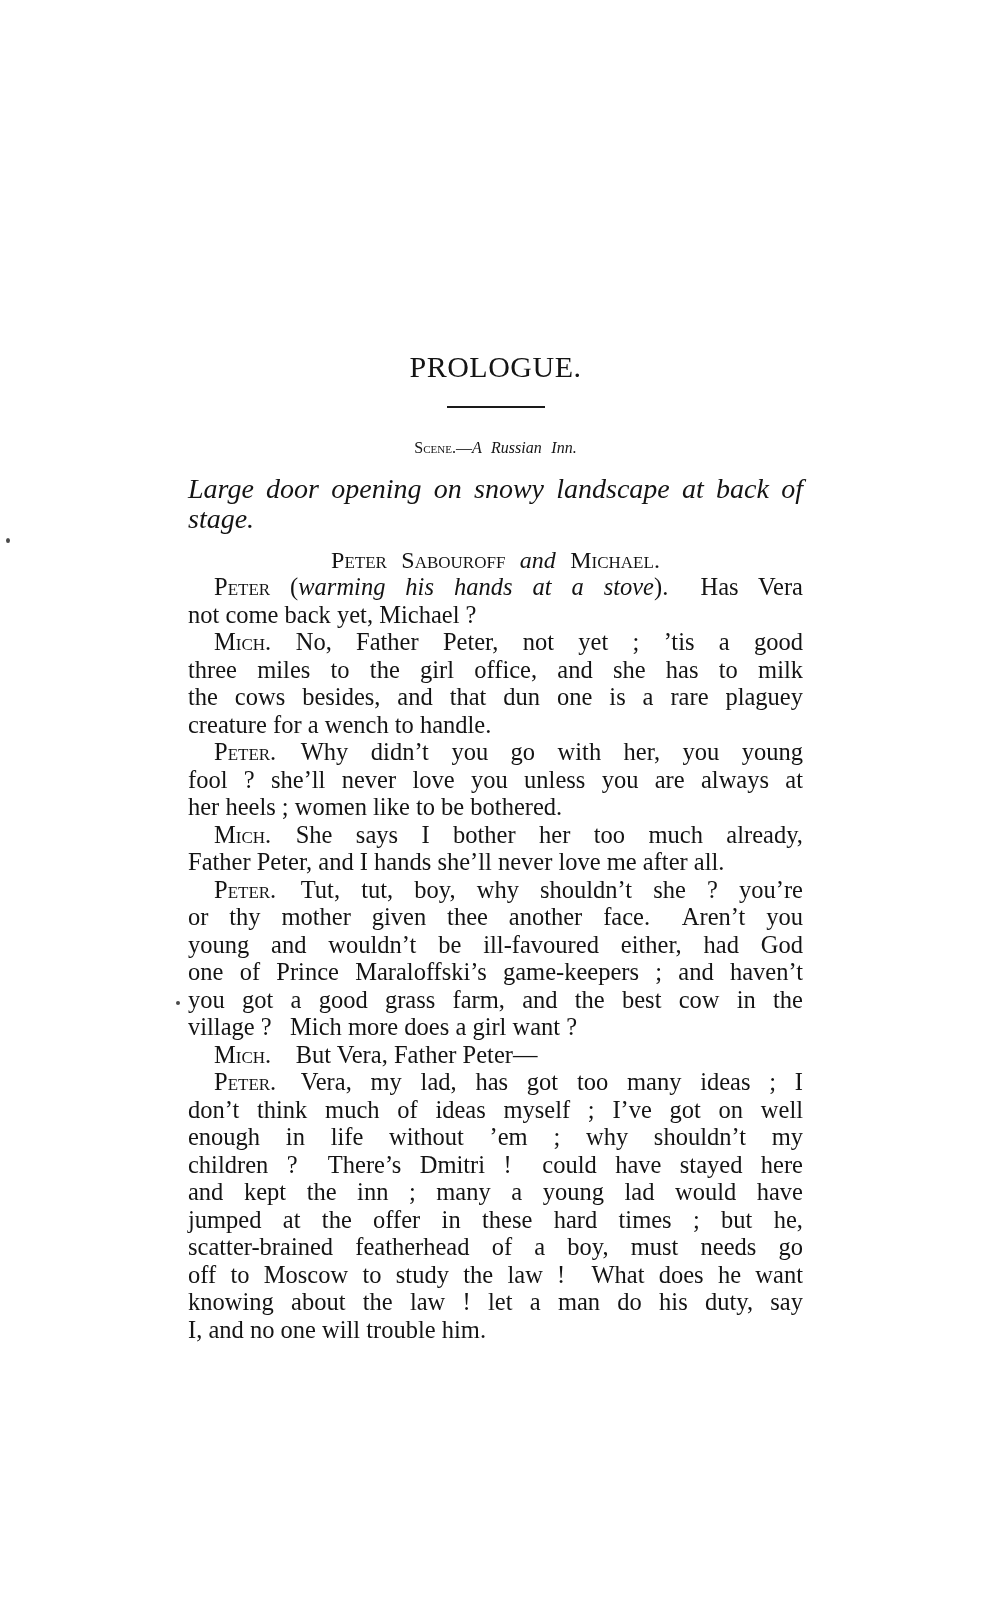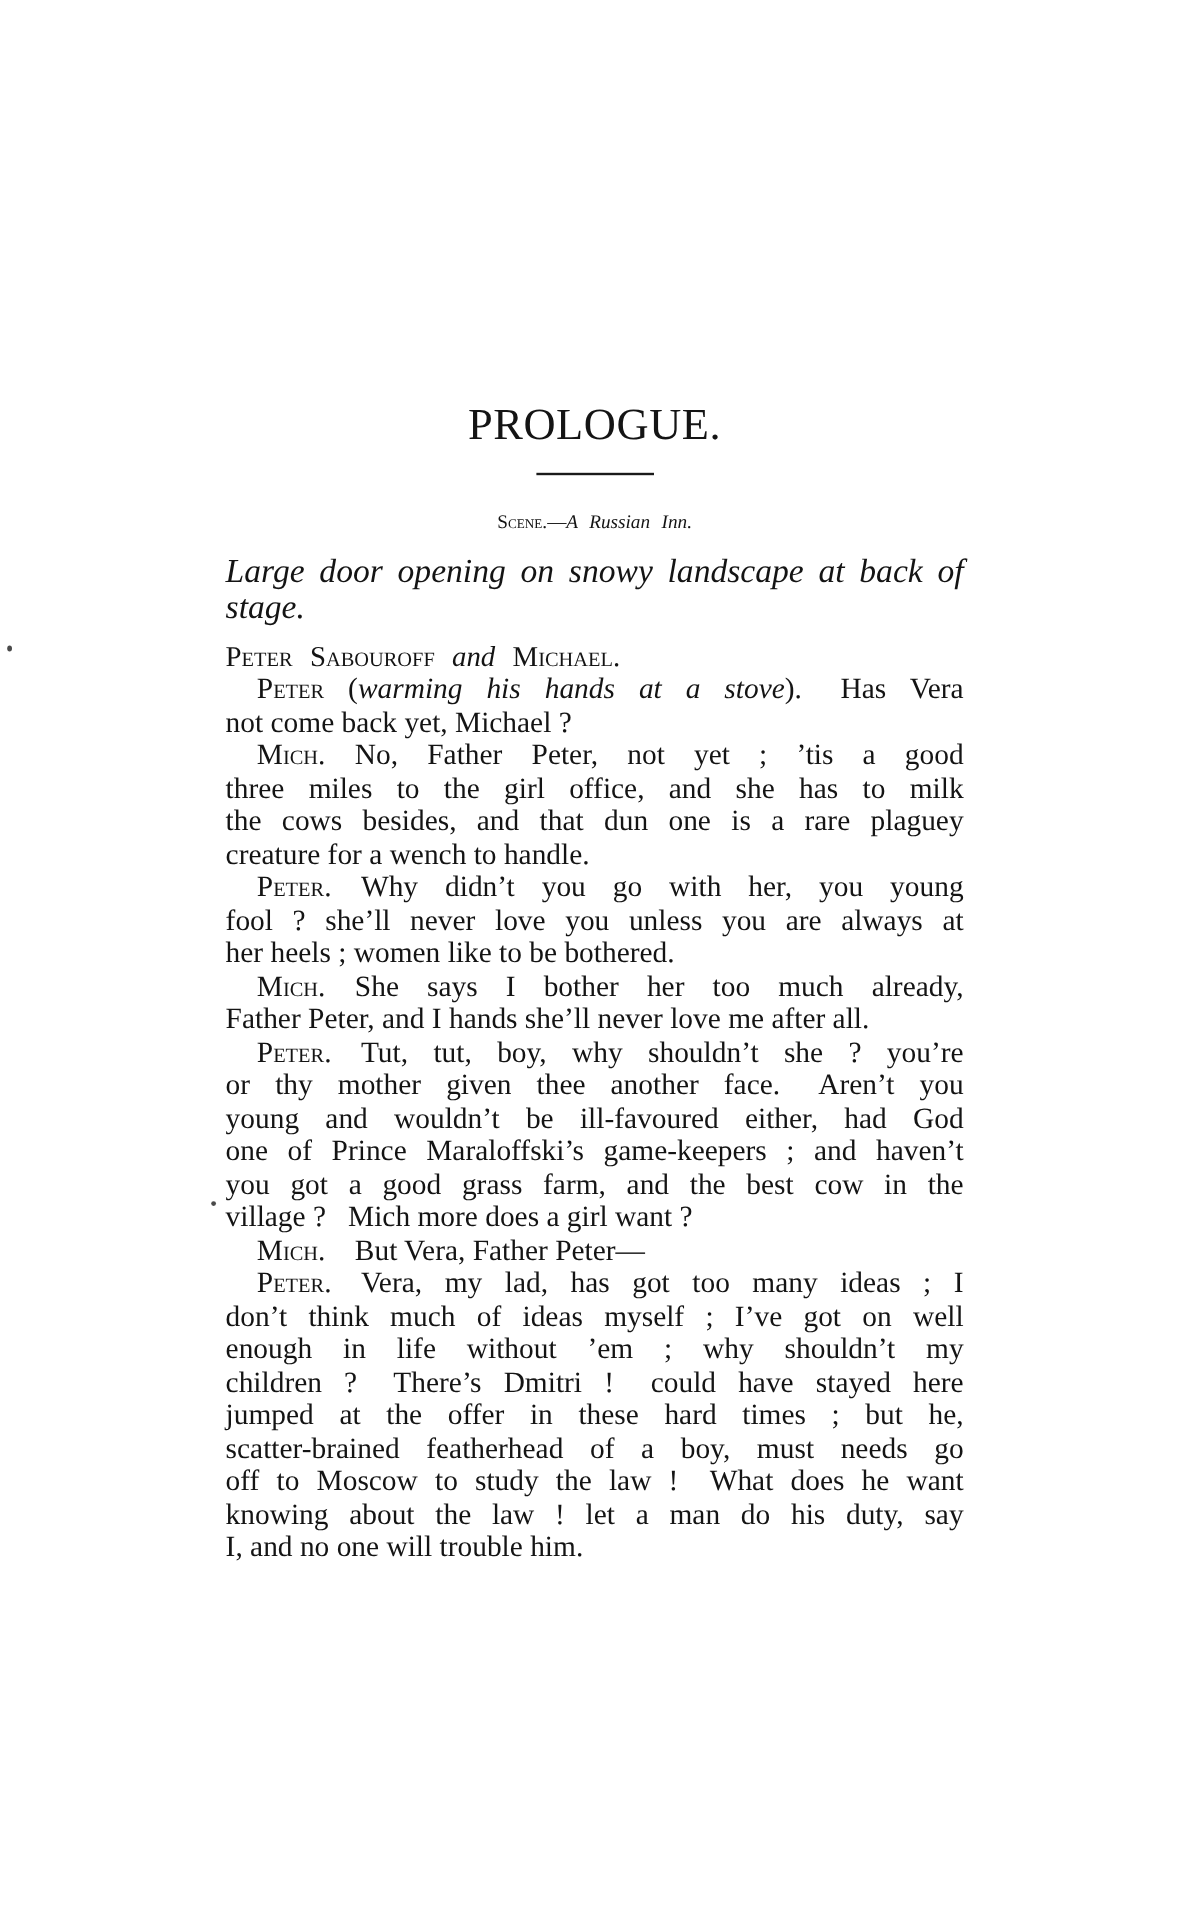--- a/index.html
+++ b/index.html
@@ -17,22 +17,22 @@
     color: #141414;
   }
   .text-block {
     position: absolute;
     left: 188px;
     top: 0;
     width: 615px;
     padding-top: 340px;
   }
   .title {
-    margin: 0;
-    font-size: 37px;
+    margin: 12px;
+    font-size: 30px;
     line-height: 30px;
     font-weight: normal;
     text-align: center;
     letter-spacing: 0.5px;
   }
   .rule {
     width: 98px;
     height: 2px;
     background: #1a1a1a;
     margin: 24px auto 0;
@@ -49,20 +49,21 @@
     font-size: 28px;
     line-height: 30px;
     font-style: italic;
     text-align: justify;
     text-align-last: justify;
   }
   .cast {
     margin: 13px 0 0;
     font-size: 24px;
     line-height: 26px;
+    text-align: center;
     word-spacing: 0.35em;
   }
   .dialogue {
     font-size: 24.5px;
   }
   .line {
     line-height: 27.5px;
     text-align: justify;
     text-align-last: justify;
   }
@@ -125,20 +126,21 @@
       <div class="line">one of Prince Maraloffski’s game-keepers ; and haven’t</div>
       <div class="line">you got a good grass farm, and the best cow in the</div>
       <div class="line end">village ?  Mich more does a girl want ?</div>
 
       <div class="line first end"><span class="sc">Mich.</span><span> But Vera, Father Peter—</span></div>
 
       <div class="line first"><span class="sc">Peter.</span><span> Vera, my lad, has got too many ideas ; I</span></div>
       <div class="line">don’t think much of ideas myself ; I’ve got on well</div>
       <div class="line">enough in life without ’em ; why shouldn’t my</div>
       <div class="line">children ?  There’s Dmitri !  could have stayed here</div>
+      <div class="line">and kept the inn ; many a young lad would have</div>
       <div class="line">jumped at the offer in these hard times ; but he,</div>
       <div class="line">scatter-brained featherhead of a boy, must needs go</div>
       <div class="line">off to Moscow to study the law !  What does he want</div>
       <div class="line">knowing about the law ! let a man do his duty, say</div>
       <div class="line end">I, and no one will trouble him.</div>
 
     </div>
   </div>
 
   <div class="speck speck-1"></div>

